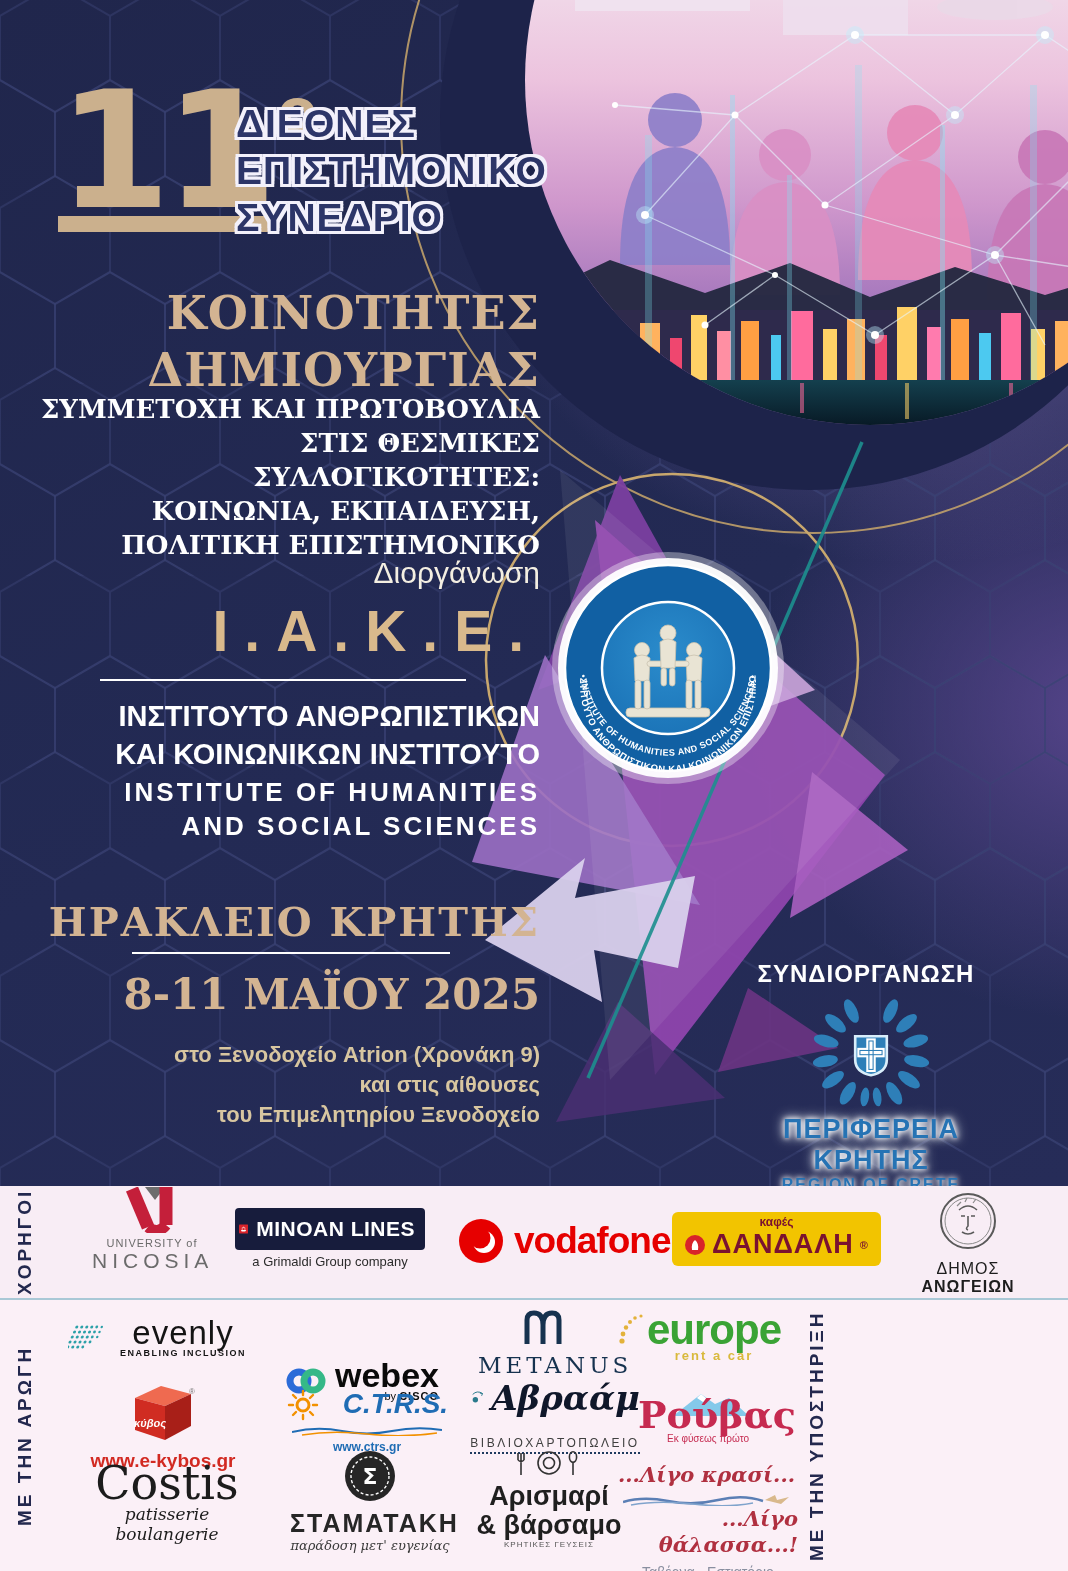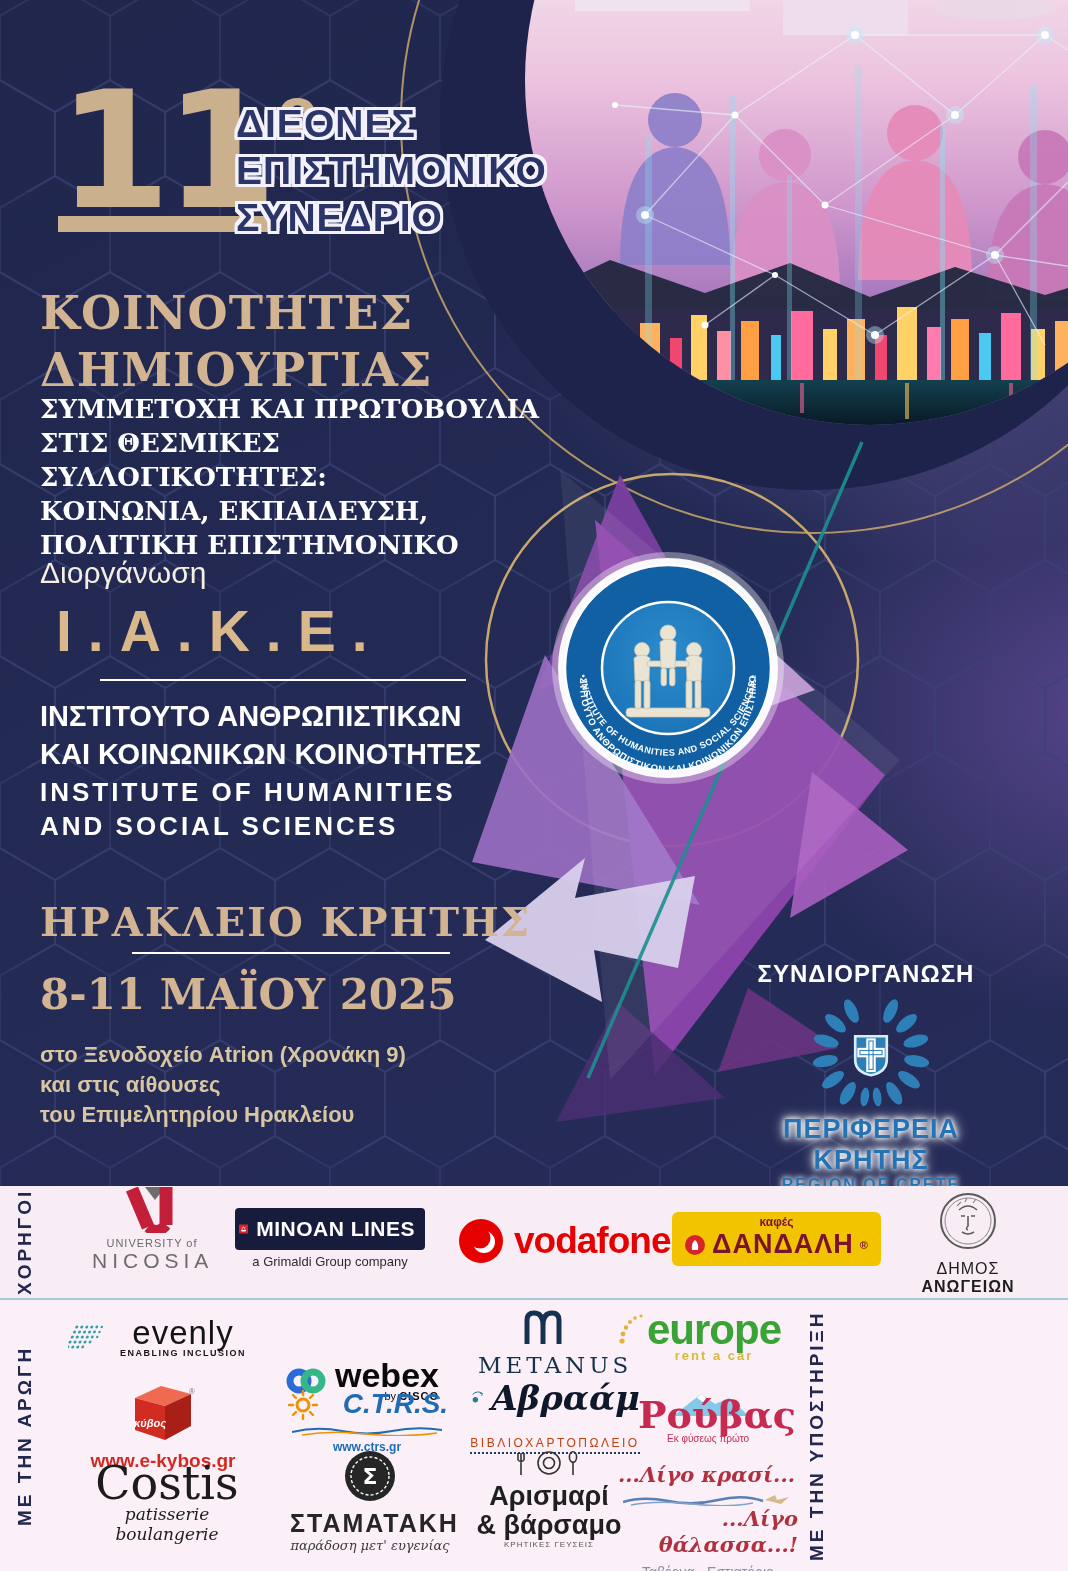--- a/index.html
+++ b/index.html
@@ -21,21 +21,21 @@
   .photo-circle{position:absolute;left:85px;top:-15px;width:690px;height:690px;border-radius:50%;overflow:hidden;}
   
   .edition{position:absolute;left:58px;top:76px;color:#cbb08d;font-weight:800;
     font-family:"DejaVu Sans",sans-serif;}
   .edition .num{font-size:162px;line-height:150px;letter-spacing:-6px;text-decoration:underline;}
   .edition .ord{font-size:58px;vertical-align:top;line-height:70px;margin-left:6px;font-weight:800;}
   .conf-type{position:absolute;left:236px;top:100px;font-weight:800;font-size:39px;line-height:47px;
     letter-spacing:1px;color:#2c3568;
     text-shadow:-3px -3px 0 #f3f1fb,3px -3px 0 #f3f1fb,-3px 3px 0 #f3f1fb,3px 3px 0 #f3f1fb,
                 -3px 0 0 #f3f1fb,3px 0 0 #f3f1fb,0 -3px 0 #f3f1fb,0 3px 0 #f3f1fb;}
-  .col-left{position:absolute;left:40px;width:500px;text-align:left;}
+  .col-left{position:absolute;left:40px;width:500px;text-align:right;}
   .title{top:285px;font-family:"DejaVu Serif",serif;font-weight:700;font-size:46px;line-height:57px;
     color:#d3b492;letter-spacing:1px;}
   .subtitle{top:392px;font-family:"DejaVu Serif",serif;font-weight:700;font-size:26px;line-height:34px;color:#fff;}
   .org-label{top:556px;font-size:30px;color:#f4efe2;font-weight:400;}
   .org-acronym{top:598px;font-size:57px;font-weight:800;color:#d9b98c;letter-spacing:16px;text-indent:16px;}
   .divider1{position:absolute;left:100px;top:679px;width:366px;height:2px;background:#fff;}
   .org-el{top:697px;font-weight:700;font-size:29px;line-height:38px;color:#fff;}
   .org-en{top:775px;font-weight:700;font-size:26px;line-height:34px;color:#fff;letter-spacing:3px;}
   .location{top:898px;font-family:"DejaVu Serif",serif;font-weight:700;font-size:40px;color:#d3b492;letter-spacing:2px;}
   .divider2{position:absolute;left:132px;top:952px;width:318px;height:2px;background:#fff;}
@@ -74,21 +74,21 @@
   .webex-word{font-size:34px;color:#0a0a0a;font-weight:800;line-height:30px;}
   .webex-by{font-size:11px;color:#0a0a0a;text-align:right;}
   .webex-by b{letter-spacing:1px;}
   .metanus-word{font-family:"DejaVu Serif",serif;font-size:23px;color:#16324f;letter-spacing:4px;margin-top:2px;}
   .europe-word{font-size:42px;font-weight:800;color:#3aa335;letter-spacing:-1px;line-height:36px;}
   .europe-tag{font-size:13px;font-weight:700;color:#d9b93c;letter-spacing:2px;}
   .kybos-url{font-size:19px;font-weight:800;color:#d22a22;margin-top:2px;}
   .ctrs-word{font-size:28px;font-weight:800;font-style:italic;color:#1f6cb4;}
   .ctrs-url{font-size:12px;font-weight:700;color:#1f6cb4;text-align:left;}
   .avraam-word{font-family:"DejaVu Serif",serif;font-style:italic;font-size:34px;color:#0f172a;font-weight:700;text-align:center;}
-  .avraam-tag{font-size:12px;color:#c2410c;letter-spacing:2.5px;border-bottom:2px dotted #1e3a5f;
+  .avraam-tag{font-size:12px;color:#404040;letter-spacing:2.5px;border-bottom:2px dotted #1e3a5f;
     padding-bottom:2px;margin-top:18px;display:inline-block;}
   .roubas-word{font-size:38px;font-weight:800;color:#c62a50;font-family:"DejaVu Serif",serif;line-height:34px;}
   .roubas-tag{font-size:10px;color:#c62a50;margin-top:1px;}
   .costis-word{font-family:"DejaVu Serif",serif;font-size:46px;color:#1c1c1c;line-height:42px;}
   .costis-tag{font-family:"DejaVu Serif",serif;font-style:italic;font-size:17px;color:#1c1c1c;}
   .stam-word{font-size:25px;font-weight:800;color:#262626;letter-spacing:2px;margin-top:3px;}
   .stam-tag{font-family:"DejaVu Serif",serif;font-style:italic;font-size:13px;color:#3a3a3a;}
   .aris-word{font-size:27px;font-weight:800;color:#1f1f1f;line-height:29px;}
   .aris-tag{font-size:8px;color:#555;letter-spacing:1px;}
   .ligo-line{font-family:"DejaVu Serif",serif;font-style:italic;font-weight:700;font-size:21px;color:#b03040;line-height:26px;}
@@ -337,33 +337,33 @@
     <div>ΣΥΜΜΕΤΟΧΗ ΚΑΙ ΠΡΩΤΟΒΟΥΛΙΑ</div>
     <div>ΣΤΙΣ ΘΕΣΜΙΚΕΣ ΣΥΛΛΟΓΙΚΟΤΗΤΕΣ:</div>
     <div>ΚΟΙΝΩΝΙΑ, ΕΚΠΑΙΔΕΥΣΗ,</div>
     <div>ΠΟΛΙΤΙΚΗ ΕΠΙΣΤΗΜΟΝΙΚΟ</div>
   </div>
   <div class="col-left org-label">Διοργάνωση</div>
   <div class="col-left org-acronym">Ι.Α.Κ.Ε.</div>
   <div class="divider1"></div>
   <div class="col-left org-el">
     <div>ΙΝΣΤΙΤΟΥΤΟ ΑΝΘΡΩΠΙΣΤΙΚΩΝ</div>
-    <div>ΚΑΙ ΚΟΙΝΩΝΙΚΩΝ ΚΟΙΝΟΤΗΤΕΣ</div>
+    <div>ΚΑΙ ΚΟΙΝΩΝΙΚΩΝ ΙΝΣΤΙΤΟΥΤΟ</div>
   </div>
   <div class="col-left org-en">
     <div>INSTITUTE OF HUMANITIES</div>
     <div>AND SOCIAL SCIENCES</div>
   </div>
   <div class="col-left location">ΗΡΑΚΛΕΙΟ ΚΡΗΤΗΣ</div>
   <div class="divider2"></div>
   <div class="col-left dates">8-11 ΜΑΪΟΥ 2025</div>
   <div class="col-left venue">
     <div>στο Ξενοδοχείο Atrion (Χρονάκη 9)</div>
     <div>και στις αίθουσες</div>
-    <div>του Επιμελητηρίου Ηρακλείου</div>
+    <div>του Επιμελητηρίου Ξενοδοχείο</div>
   </div>
 
   <div class="coorg-label">ΣΥΝΔΙΟΡΓΑΝΩΣΗ</div>
   <div class="roc">
     <svg width="130" height="118" viewBox="0 0 120 112">
       <g fill="#2e7fb8">
         <g transform="rotate(25 60 58)">
             <ellipse cx="60" cy="14" rx="5.5" ry="12"></ellipse>
           </g>
         <g transform="rotate(50 60 58)">

